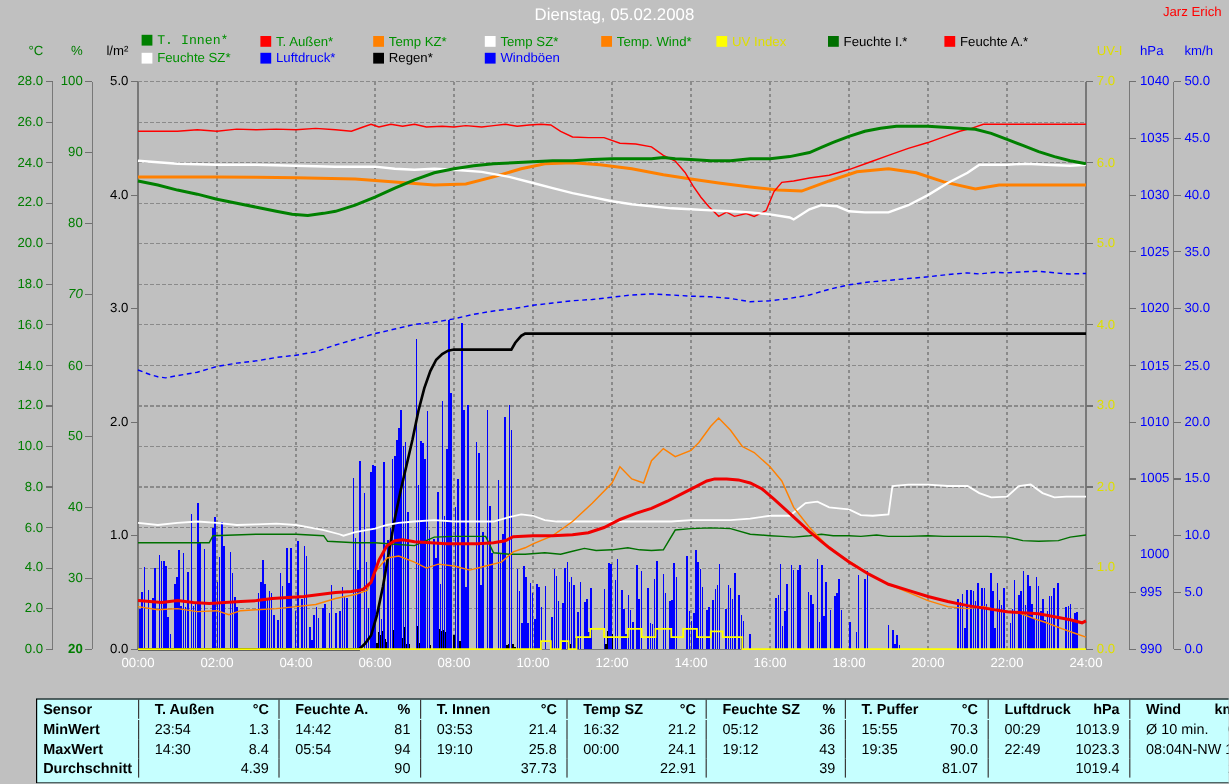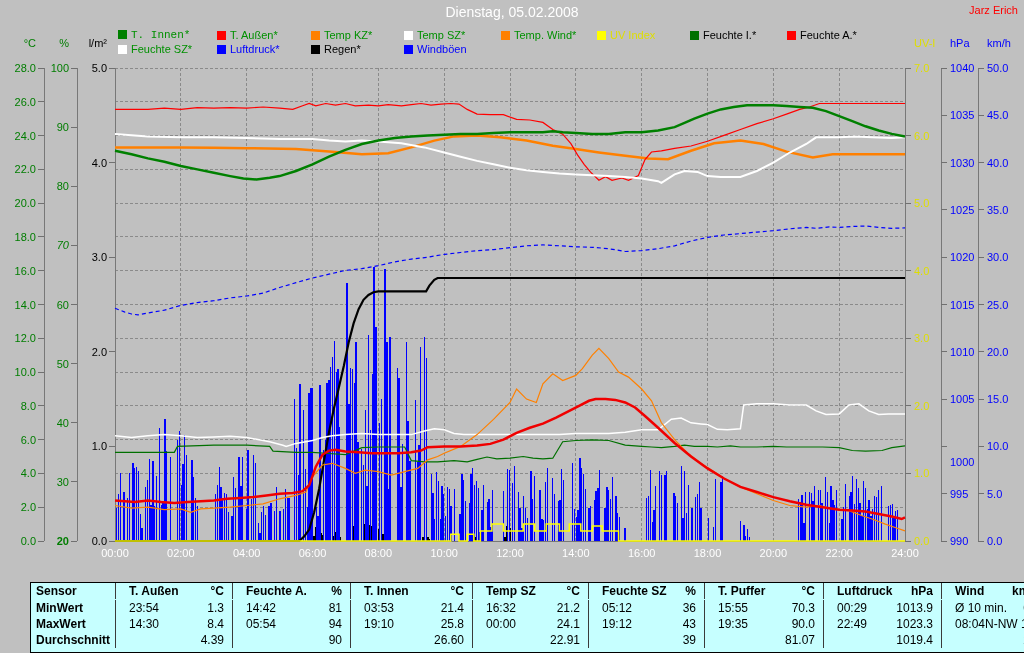--- a/index.html
+++ b/index.html
@@ -594,21 +594,21 @@
       <div class="tcell sep">
         <span class="lft">03:53</span>
         <span class="rgt">21.4</span>
       </div>
       <div class="tcell sep">
         <span class="lft">19:10</span>
         <span class="rgt">25.8</span>
       </div>
       <div class="tcell sep">
         <span class="lft"></span>
-        <span class="rgt">26.60</span>
+        <span class="rgt">37.73</span>
       </div>
       <div class="tcell sep hdr">
         <span class="lft">Temp SZ</span>
         <span class="rgt">°C</span>
       </div>
       <div class="tcell sep">
         <span class="lft">16:32</span>
         <span class="rgt">21.2</span>
       </div>
       <div class="tcell sep">

